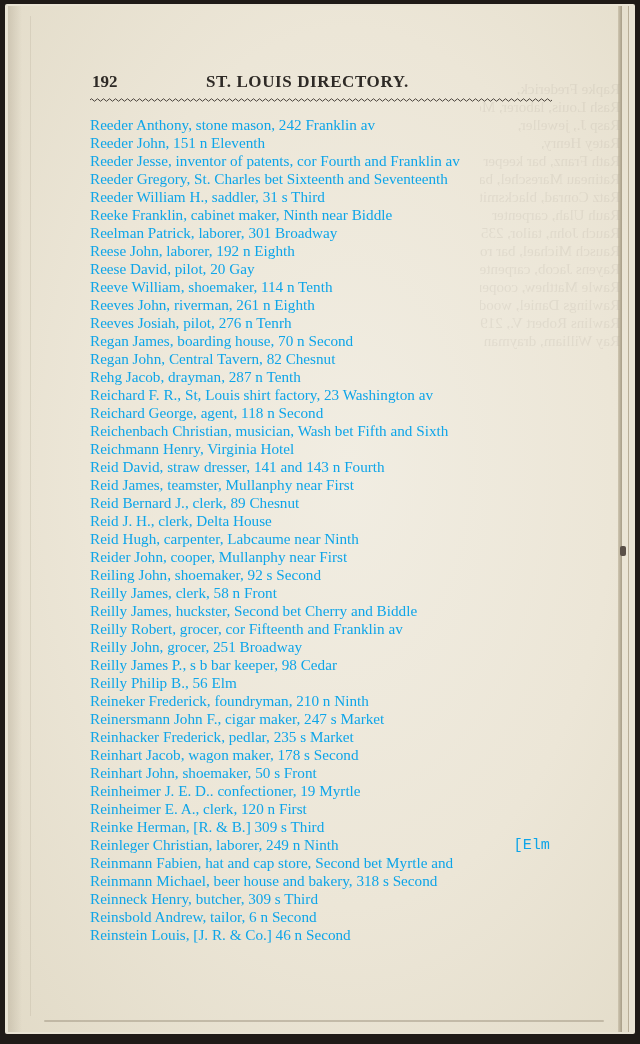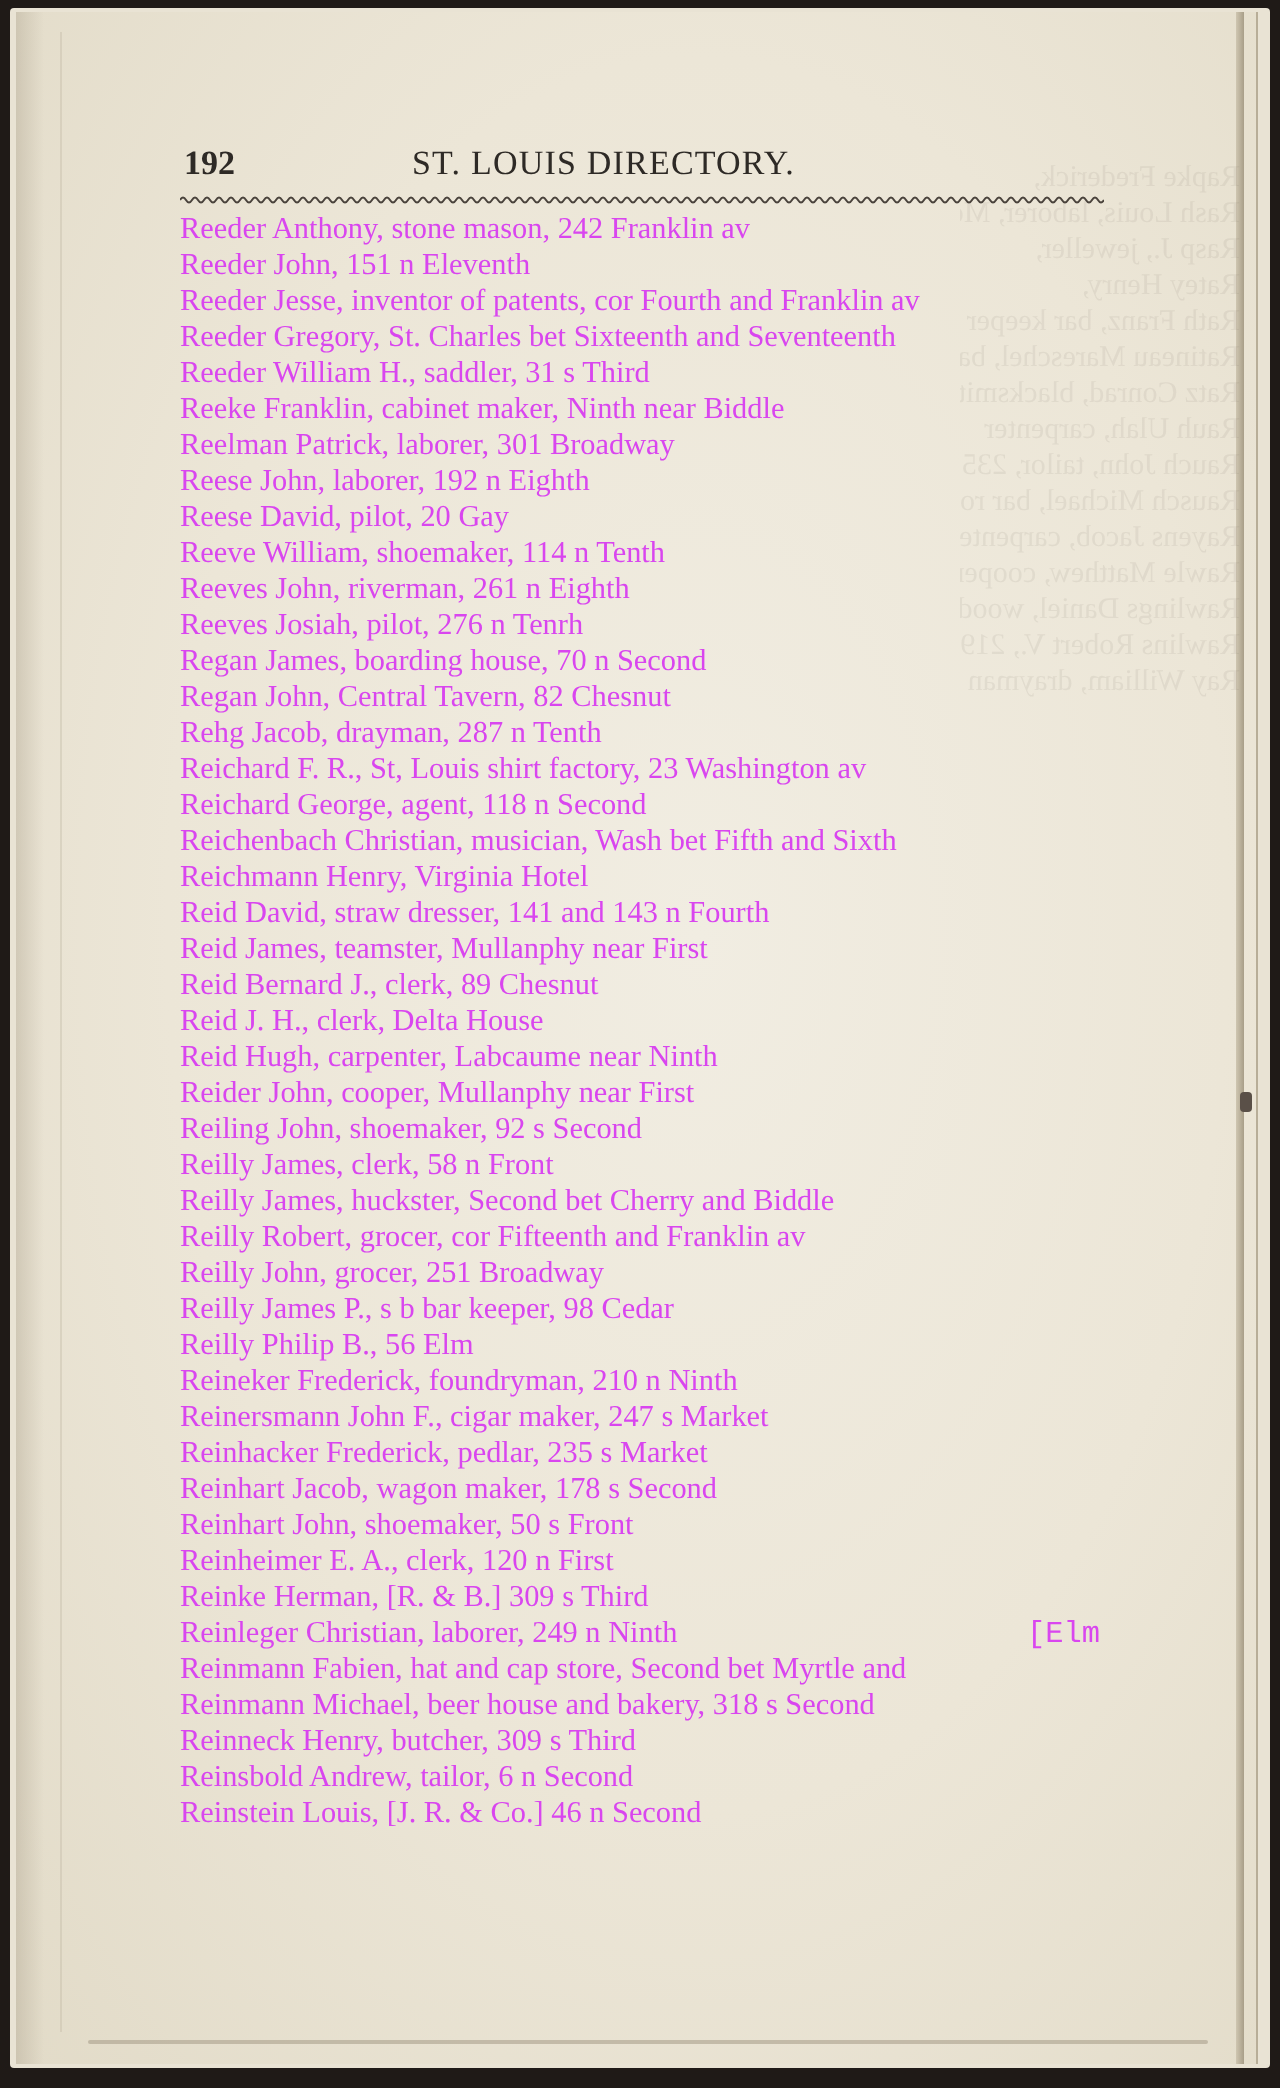--- a/index.html
+++ b/index.html
@@ -46,30 +46,30 @@
     position: absolute; left: 90px; top: 72px; width: 460px; height: 22px;
     font-family: "Liberation Serif", "DejaVu Serif", serif;
     color: #2e2a26;
   }
   .page-number {
     position: absolute; left: 2px; top: 0;
     font-size: 17px; font-weight: bold; text-align: right;
   }
   .running-title {
     position: absolute; left: 116px; top: 0;
-    font-size: 17px; letter-spacing: 0.6px;
+    font-size: 17px; letter-spacing: 0.6px; font-weight: bold;
   }
   .rule {
     position: absolute; left: 90px; top: 96px; width: 462px; height: 8px;
   }
   .entries {
-    position: absolute; left: 90px; top: 106px; width: 470px;
+    position: absolute; left: 90px; top: 116px; width: 470px;
     font-family: "Liberation Serif", "DejaVu Serif", serif;
     font-size: 15.2px;
-    color: #d946ef;
+    color: #0ea5e9;
     line-height: 18px;
   }
   .entry {
     white-space: nowrap;
     height: 18px;
     position: relative;
   }
   .entry .cont {
     position: absolute; right: 10px; top: 0; font-family: Liberation Mono, monospace;
   }
@@ -156,20 +156,21 @@
       <div class="entry"><span>Reilly James, huckster, Second bet Cherry and Biddle</span></div>
       <div class="entry"><span>Reilly Robert, grocer, cor Fifteenth and Franklin av</span></div>
       <div class="entry"><span>Reilly John, grocer, 251 Broadway</span></div>
       <div class="entry"><span>Reilly James P., s b bar keeper, 98 Cedar</span></div>
       <div class="entry"><span>Reilly Philip B., 56 Elm</span></div>
       <div class="entry"><span>Reineker Frederick, foundryman, 210 n Ninth</span></div>
       <div class="entry"><span>Reinersmann John F., cigar maker, 247 s Market</span></div>
       <div class="entry"><span>Reinhacker Frederick, pedlar, 235 s Market</span></div>
       <div class="entry"><span>Reinhart Jacob, wagon maker, 178 s Second</span></div>
       <div class="entry"><span>Reinhart John, shoemaker, 50 s Front</span></div>
+      <div class="entry"><span>Reinheimer J. E. D.. confectioner, 19 Myrtle</span></div>
       <div class="entry"><span>Reinheimer E. A., clerk, 120 n First</span></div>
       <div class="entry"><span>Reinke Herman, [R. &amp; B.] 309 s Third</span></div>
       <div class="entry"><span>Reinleger Christian, laborer, 249 n Ninth</span><span class="cont">[Elm</span></div>
       <div class="entry"><span>Reinmann Fabien, hat and cap store, Second bet Myrtle and</span></div>
       <div class="entry"><span>Reinmann Michael, beer house and bakery, 318 s Second</span></div>
       <div class="entry"><span>Reinneck Henry, butcher, 309 s Third</span></div>
       <div class="entry"><span>Reinsbold Andrew, tailor, 6 n Second</span></div>
       <div class="entry"><span>Reinstein Louis, [J. R. &amp; Co.] 46 n Second</span></div>
     </div>
 </div>

